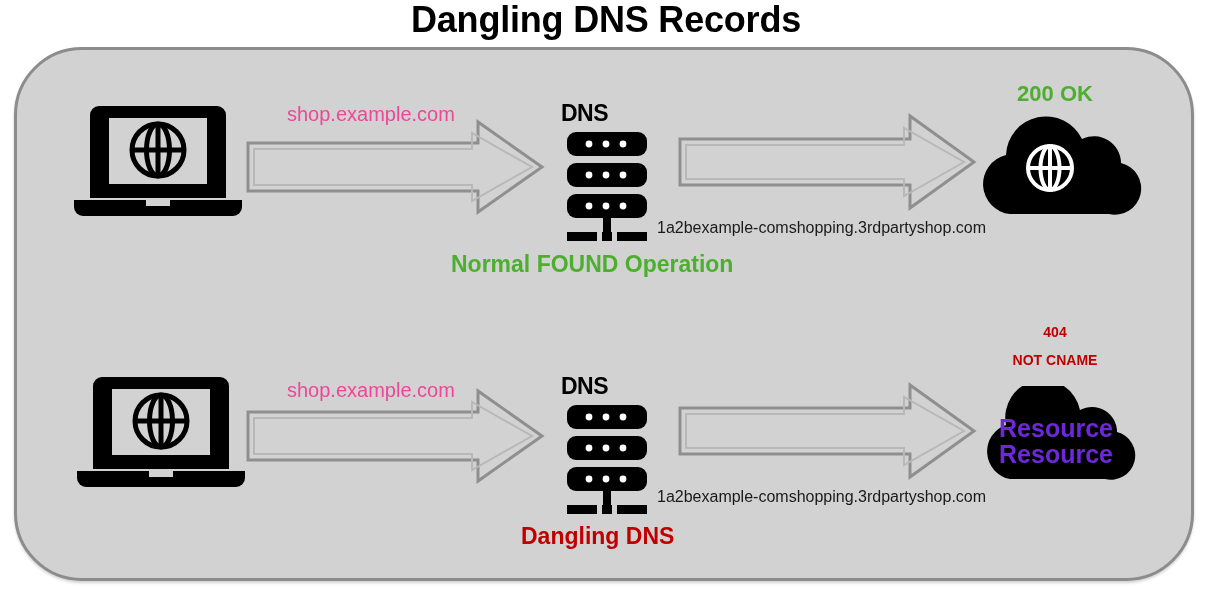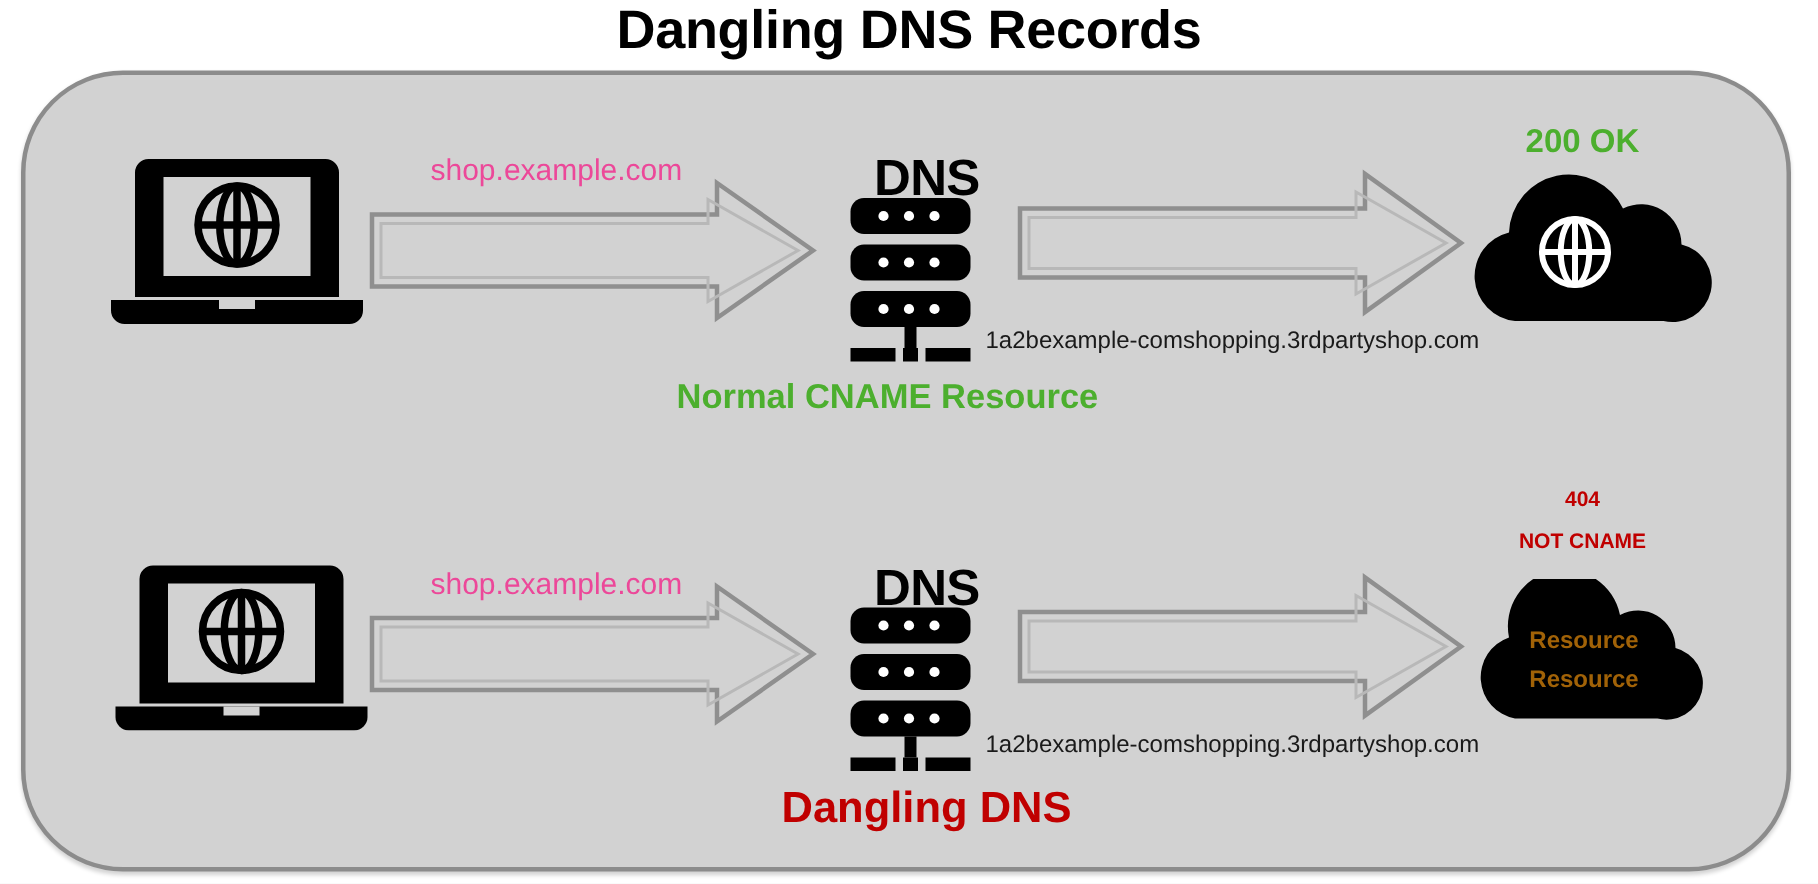--- a/index.html
+++ b/index.html
@@ -57,42 +57,42 @@
   
   .laptop { width: 172px; height: 112px; }
   .laptop svg { display: block; width: 100%; height: 100%; }
 
   
   .dns-stack { width: 92px; height: 112px; }
   .dns-stack svg { display: block; width: 100%; height: 100%; }
   .dns-label {
     position: absolute;
     width: 100%;
-    text-align: right;
-    font-size: 34px;
+    text-align: left;
+    font-size: 23px;
     font-weight: bold;
     color: #000000;
     top: -30px;
     left: 0;
     letter-spacing: -0.5px;
   }
 
   
   .arrow svg { display: block; width: 100%; height: 100%; overflow: visible; }
 
   
   .cloud { position: absolute; }
   .cloud svg { display: block; width: 100%; height: 100%; }
   .cloud-text {
     position: absolute;
     left: 0;
     width: 100%;
     text-align: center;
-    color: #a16207;
-    font-size: 16px;
+    color: #6d28d9;
+    font-size: 25px;
     font-weight: bold;
     line-height: 26px;
     z-index: 3;
     pointer-events: none;
   }
 
   
   .edge-label {
     position: absolute;
     font-size: 20px;
@@ -125,21 +125,21 @@
   }
   .flow-caption-ok {
     position: absolute;
     font-size: 23px;
     font-weight: bold;
     color: #4caf2e;
     white-space: nowrap;
   }
   .flow-caption-bad {
     position: absolute;
-    font-size: 29px;
+    font-size: 23px;
     font-weight: bold;
     color: #c00000;
     white-space: nowrap;
   }
 </style>
 </head>
 <body>
 
 <div id="stage">
 
@@ -218,21 +218,21 @@
         <circle cx="84" cy="57" r="22"></circle>
         <ellipse cx="84" cy="57" rx="9.5" ry="22"></ellipse>
         <line x1="62" y1="57" x2="106" y2="57"></line>
         <line x1="84" y1="35" x2="84" y2="79"></line>
       </g>
     </svg>
   </div>
 
   <div class="cname-label" style="left:657px; top:219px;">1a2bexample-comshopping.3rdpartyshop.com</div>
 
-  <div class="flow-caption-ok" style="left:451px; top:251px;">Normal CNAME Resource</div>
+  <div class="flow-caption-ok" style="left:451px; top:251px;">Normal FOUND Operation</div>
 
   <div class="node laptop" style="left:75px; top:375px;">
     <svg viewBox="0 0 172 112" xmlns="http://www.w3.org/2000/svg" aria-hidden="true">
       <g fill="#000000">
         <path d="M27,2 h118 a9,9 0 0 1 9,9 v83 h-136 v-83 a9,9 0 0 1 9,-9 z
                  M37,14 h98 v66 h-98 z" fill-rule="evenodd"></path>
         <path d="M2,96 h168 a0,0 0 0 1 0,0 v7 a9,9 0 0 1 -9,9 h-150 a9,9 0 0 1 -9,-9 z"></path>
         <rect x="74" y="96" width="24" height="6" fill="#d2d2d2"></rect>
       </g>
       <g fill="none" stroke="#000000" stroke-width="5">

